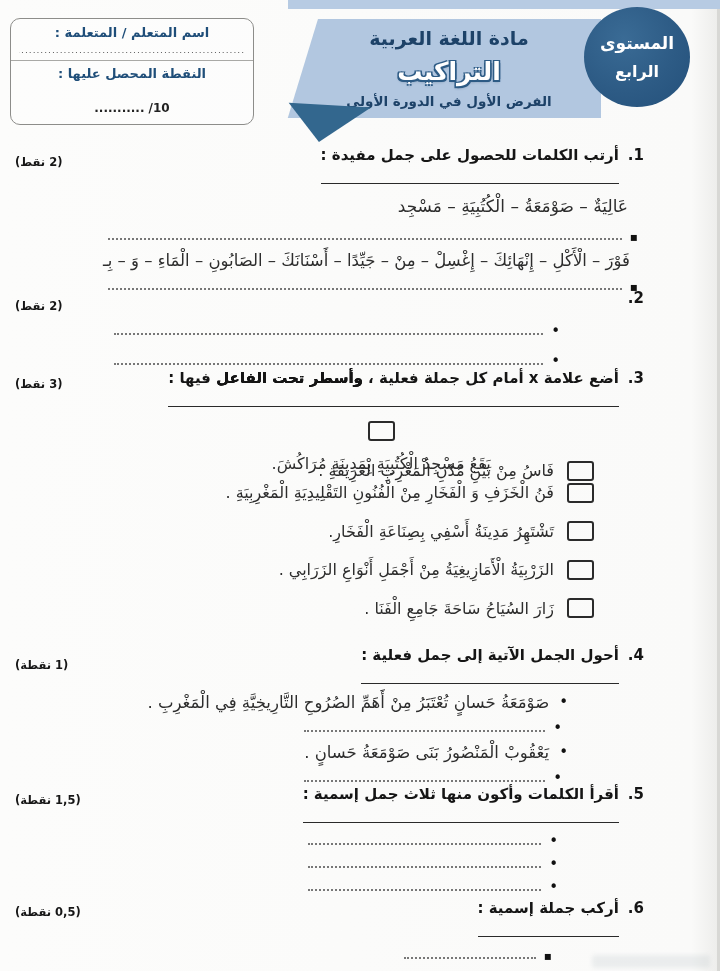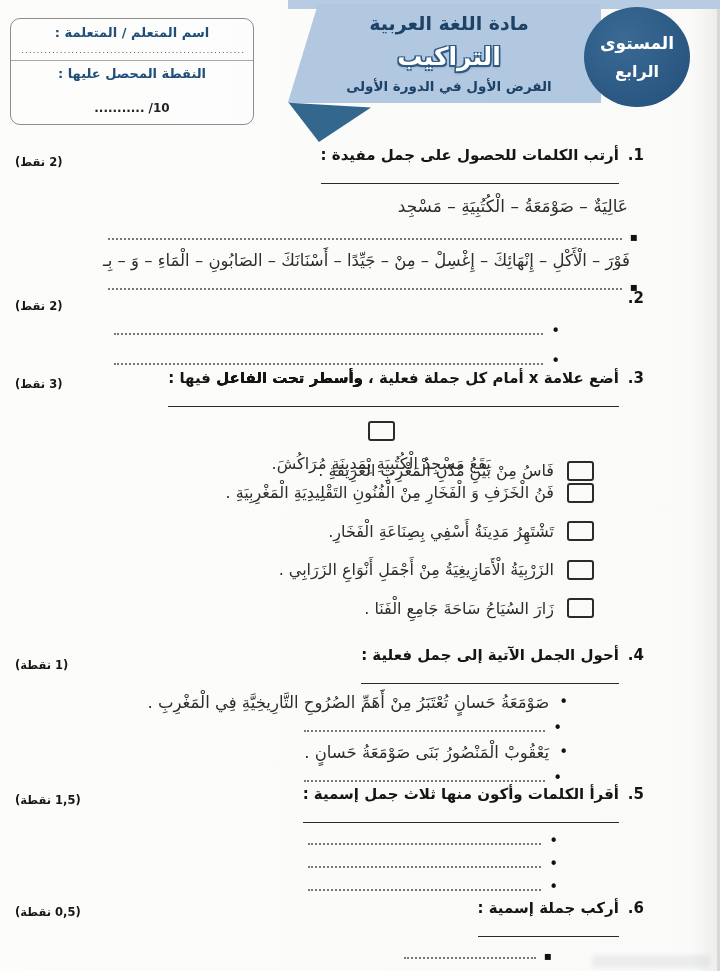--- a/index.html
+++ b/index.html
@@ -11,21 +11,21 @@
   }
   .page {
     position:relative; width:720px; height:971px; overflow:hidden;
     background:linear-gradient(90deg,#fcfcfb 0%, #fafaf9 96%, #ececea 100%);
   }
   .page-edge { position:absolute; top:0; right:0; width:3px; height:100%; background:#d8d8d5; }
 
   
   .top-strip { position:absolute; top:0; left:288px; right:0; height:9px; background:#b7cbe3; }
   .banner {
-    position:absolute; left:283px; top:4px; width:318px; height:99px;
+    position:absolute; left:283px; top:19px; width:318px; height:99px;
     background:#b2c7e0;
     clip-path:polygon(11% 0, 100% 0, 100% 100%, 1.5% 100%);
     display:flex; flex-direction:column; align-items:center; justify-content:space-between;
     padding:8px 26px 9px 40px;
   }
   .banner-subject { font-weight:bold; font-size:19px; color:#1d4268; }
   .banner-topic   {
     font-weight:bold; font-size:25px; color:#ffffff; letter-spacing:1px;
     text-shadow:-1.5px -1.5px 0 #2d5b85, 1.5px -1.5px 0 #2d5b85,
                 -1.5px 1.5px 0 #2d5b85, 1.5px 1.5px 0 #2d5b85, 0 2px 3px rgba(20,50,80,.35);

